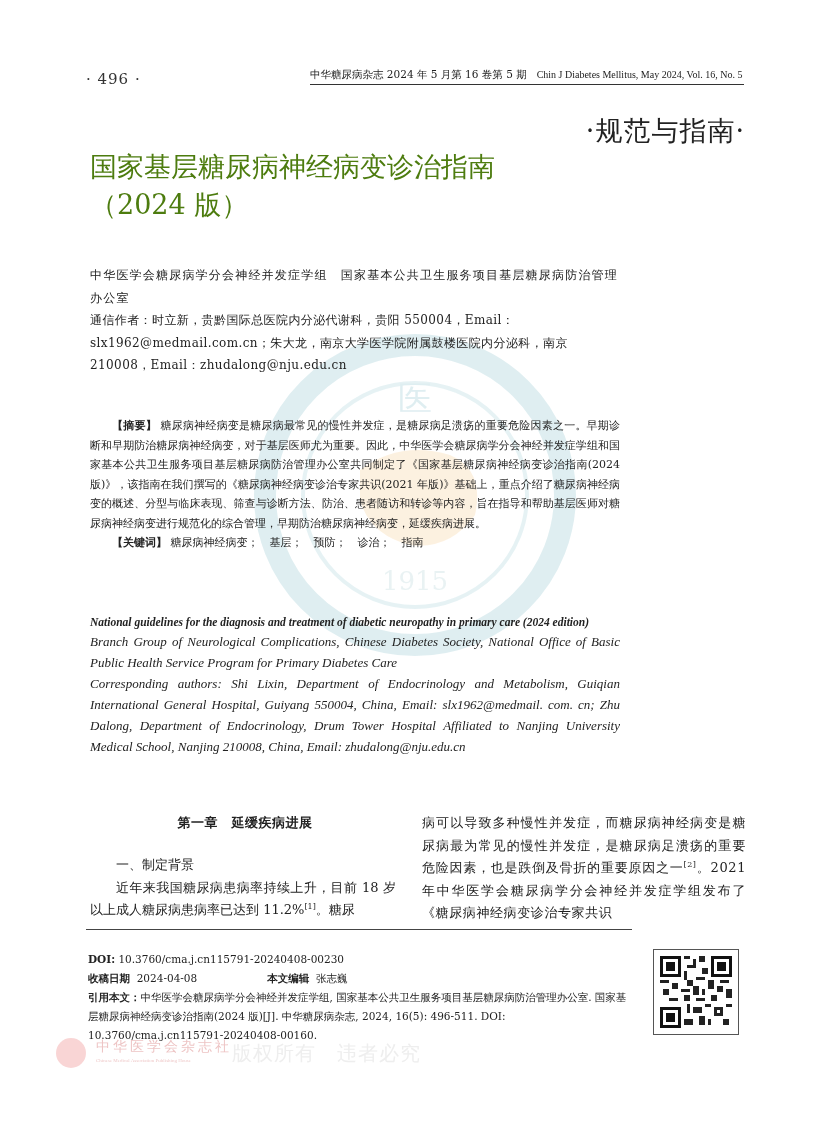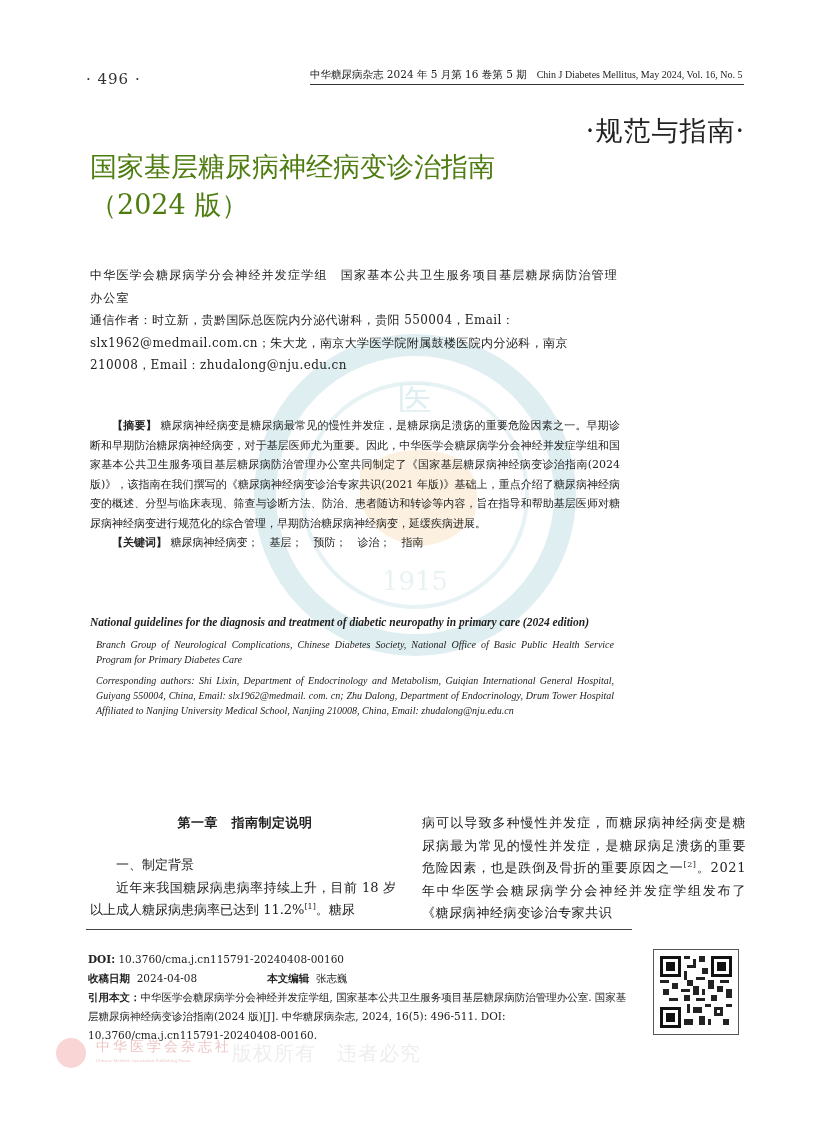--- a/index.html
+++ b/index.html
@@ -28,21 +28,21 @@
   .authors .corr { letter-spacing: 0.4px; }
 
   
   .abstract { left: 90px; top: 416px; width: 530px; font-size: 11px; line-height: 19.5px; color: #222; text-align: justify; }
   .abstract p { margin: 0; text-indent: 22px; }
   .abstract .tag { font-weight: bold; }
 
   
   .en-block { left: 90px; top: 614px; width: 530px; font-family: "Liberation Serif", serif; color: #222; }
   .en-title { font-weight: bold; font-size: 11.5px; line-height: 17px; margin: 0; font-style: italic; }
-  .en-text { font-style: italic; font-size: 10px; line-height: 15px; margin: 6px; text-align: justify; }
+  .en-text { font-style: italic; font-size: 13px; line-height: 21px; margin: 0; text-align: justify; }
 
   
   .chapter-heading { left: 90px; top: 814px; width: 310px; text-align: center; font-size: 13px; font-weight: bold; color: #222; letter-spacing: 0.5px; }
   .col-left { left: 90px; top: 854px; width: 306px; font-size: 13px; line-height: 22.5px; color: #222; text-align: justify; }
   .col-left p { margin: 0; text-indent: 26px; }
   .col-right { left: 422px; top: 812px; width: 324px; font-size: 13px; line-height: 22.5px; color: #222; text-align: justify; letter-spacing: 0.6px; }
   .col-right p { margin: 0; }
   sup { font-size: 8px; vertical-align: super; line-height: 0; }
 
   
@@ -88,32 +88,32 @@
   <p><span class="tag">【摘要】</span>&nbsp;<span>糖尿病神经病变是糖尿病最常见的慢性并发症，是糖尿病足溃疡的重要危险因素之一。早期诊断和早期防治糖尿病神经病变，对于基层医师尤为重要。因此，中华医学会糖尿病学分会神经并发症学组和国家基本公共卫生服务项目基层糖尿病防治管理办公室共同制定了《国家基层糖尿病神经病变诊治指南(2024 版)》，该指南在我们撰写的《糖尿病神经病变诊治专家共识(2021 年版)》基础上，重点介绍了糖尿病神经病变的概述、分型与临床表现、筛查与诊断方法、防治、患者随访和转诊等内容，旨在指导和帮助基层医师对糖尿病神经病变进行规范化的综合管理，早期防治糖尿病神经病变，延缓疾病进展。</span></p>
   <p><span class="tag">【关键词】</span>&nbsp;<span>糖尿病神经病变；　基层；　预防；　诊治；　指南</span></p>
 </div>
 
 <div class="abs en-block">
   <p class="en-title">National guidelines for the diagnosis and treatment of diabetic neuropathy in primary care (2024 edition)</p>
   <p class="en-text">Branch Group of Neurological Complications, Chinese Diabetes Society, National Office of Basic Public Health Service Program for Primary Diabetes Care</p>
   <p class="en-text">Corresponding authors: Shi Lixin, Department of Endocrinology and Metabolism, Guiqian International General Hospital, Guiyang 550004, China, Email: slx1962@medmail. com. cn; Zhu Dalong, Department of Endocrinology, Drum Tower Hospital Affiliated to Nanjing University Medical School, Nanjing 210008, China, Email: zhudalong@nju.edu.cn</p>
 </div>
 
-<div class="abs chapter-heading">第一章　指南制定说明</div>
+<div class="abs chapter-heading">第一章　延缓疾病进展</div>
 <div class="abs col-left">
   <p style="margin-top:0">一、制定背景</p>
   <p><span>近年来我国糖尿病患病率持续上升，目前 18 岁以上成人糖尿病患病率已达到 11.2%</span><sup>[1]</sup><span>。糖尿</span></p>
 </div>
 <div class="abs col-right">
   <p><span>病可以导致多种慢性并发症，而糖尿病神经病变是糖尿病最为常见的慢性并发症，是糖尿病足溃疡的重要危险因素，也是跌倒及骨折的重要原因之一</span><sup>[2]</sup><span>。2021 年中华医学会糖尿病学分会神经并发症学组发布了《糖尿病神经病变诊治专家共识</span></p>
 </div>
 
 <div class="abs footer-rule"></div>
 <div class="abs footer">
-  <p><b>DOI:</b><span> 10.3760/cma.j.cn115791-20240408-00160</span></p>
+  <p><b>DOI:</b><span> 10.3760/cma.j.cn115791-20240408-00230</span></p>
   <p><b>收稿日期</b>&nbsp;&nbsp;<span>2024-04-08</span><span style="display:inline-block;width:70px"></span><b>本文编辑</b>&nbsp;&nbsp;<span>张志巍</span></p>
   <p><b>引用本文：</b><span>中华医学会糖尿病学分会神经并发症学组, 国家基本公共卫生服务项目基层糖尿病防治管理办公室. 国家基层糖尿病神经病变诊治指南(2024 版)[J]. 中华糖尿病杂志, 2024, 16(5): 496-511. DOI: 10.3760/cma.j.cn115791-20240408-00160.</span></p>
 </div>
 
 <div class="abs qr">
   <svg width="72" height="72" viewBox="0 0 24 24">
     <rect x="0" y="0" width="7" height="7" fill="#111"></rect>
       <rect x="1" y="1" width="5" height="5" fill="#fff"></rect>
       <rect x="2" y="2" width="3" height="3" fill="#111"></rect>
     <rect x="17" y="0" width="7" height="7" fill="#111"></rect>

